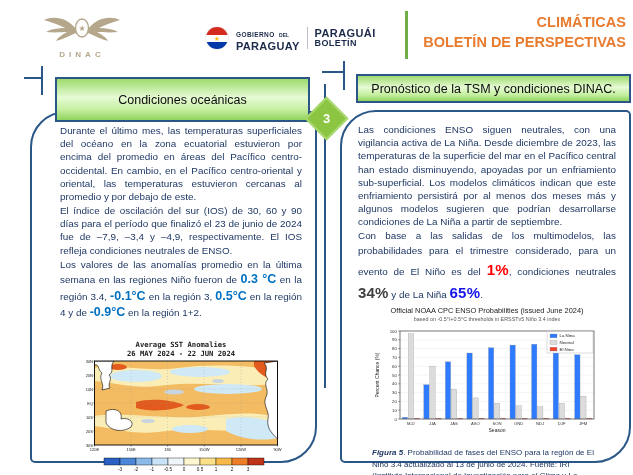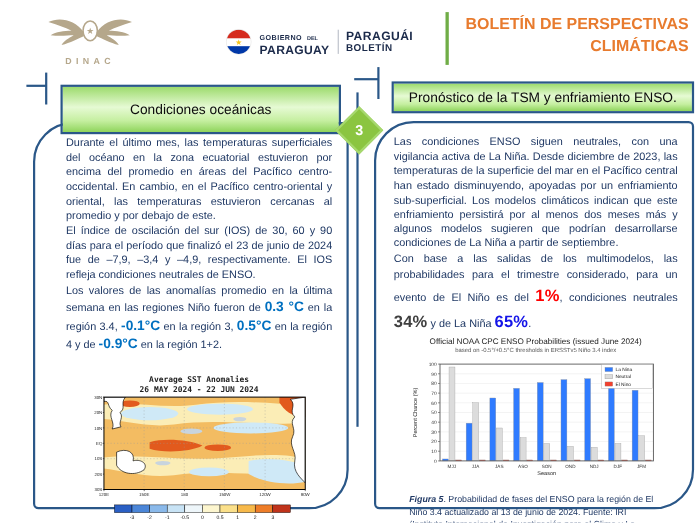--- a/index.html
+++ b/index.html
@@ -91,22 +91,22 @@
         <div class="gov-col">
           <div class="gov-small" style="font-size:11px;">PARAGUÁI</div>
           <div class="gov-small" style="font-size:9px;">BOLETÍN</div>
         </div>
       </div>
     </div>
 
     <div class="hdr-divider"></div>
 
     <div class="bulletin-title">
+      <div style="color:#e87b2e;">CLIMÁTICAS</div>
       <div style="color:#e87b2e;">BOLETÍN DE PERSPECTIVAS</div>
-      <div style="color:#e87b2e;">CLIMÁTICAS</div>
     </div>
   </div>
 
   <div class="navy" style="left:24px;top:77px;width:18px;height:2px;"></div>
   <div class="navy" style="left:41px;top:66px;width:2px;height:29px;"></div>
   <div class="navy" style="left:322px;top:71px;width:22px;height:2px;"></div>
   <div class="navy" style="left:343px;top:61px;width:2px;height:29px;"></div>
   <div class="navy" style="left:324px;top:84px;width:2px;height:304px;"></div>
 
   <div class="diamond">
@@ -210,21 +210,21 @@
           <text x="122" y="14" text-anchor="middle" font-size="4.6" fill="#111">0.5</text>
           <text x="138" y="14" text-anchor="middle" font-size="4.6" fill="#111">1</text>
           <text x="154" y="14" text-anchor="middle" font-size="4.6" fill="#111">2</text>
           <text x="170" y="14" text-anchor="middle" font-size="4.6" fill="#111">3</text>
         </svg>
     </div>
 
     <div class="caption"><span class="cap-label">Figura 1</span><span>. Anomalía de la temperatura superficial del mar en °C promediada en la semana del 26 de mayo al 22 de junio de 2024. Fuente: IRI. (Instituto Internacional de Investigación para el Clima y la Sociedad).</span></div>
   </div>
 
-  <div class="panel-hdr panel-hdr-right">Pronóstico de la TSM y enfriamiento ENSO.</div>
+  <div class="panel-hdr panel-hdr-right">Pronóstico de la TSM y condiciones DINAC.</div>
 
   <div class="box box-right">
     <p class="para">Las condiciones ENSO siguen neutrales, con una vigilancia activa de La Niña. Desde diciembre de 2023, las temperaturas de la superficie del mar en el Pacífico central han estado disminuyendo, apoyadas por un enfriamiento sub-superficial. Los modelos climáticos indican que este enfriamiento persistirá por al menos dos meses más y algunos modelos sugieren que podrían desarrollarse condiciones de La Niña a partir de septiembre.</p>
     <p class="para" style="line-height:1.5;"><span>Con base a las salidas de los multimodelos, las probabilidades para el trimestre considerado, para un evento de El Niño es del </span><span class="pct" style="color: rgb(255, 0, 0);">1%</span><span>,  condiciones neutrales </span><span class="pct" style="color: rgb(63, 63, 63);">34%</span><span> y de La Niña </span><span class="pct" style="color: rgb(20, 20, 232);">65%</span><span>.</span></p>
 
     <div class="figure-block" style="margin-top:2px;">
       <div class="chart-title">Official NOAA CPC ENSO Probabilities (issued June 2024)</div>
       <div class="chart-sub">based on -0.5°/+0.5°C thresholds in ERSSTv5 Niño 3.4 index</div>
       <svg id="enso-svg" width="234" height="118" viewBox="0 0 234 118" style="margin-top:1px;">
           <rect x="30" y="8" width="194" height="88" fill="#fff"></rect>

